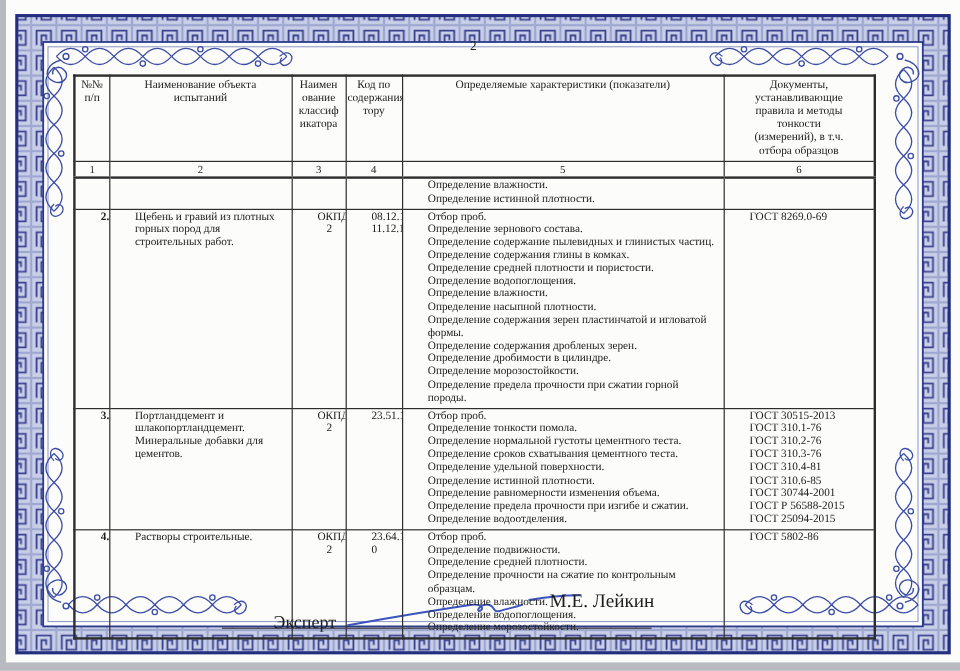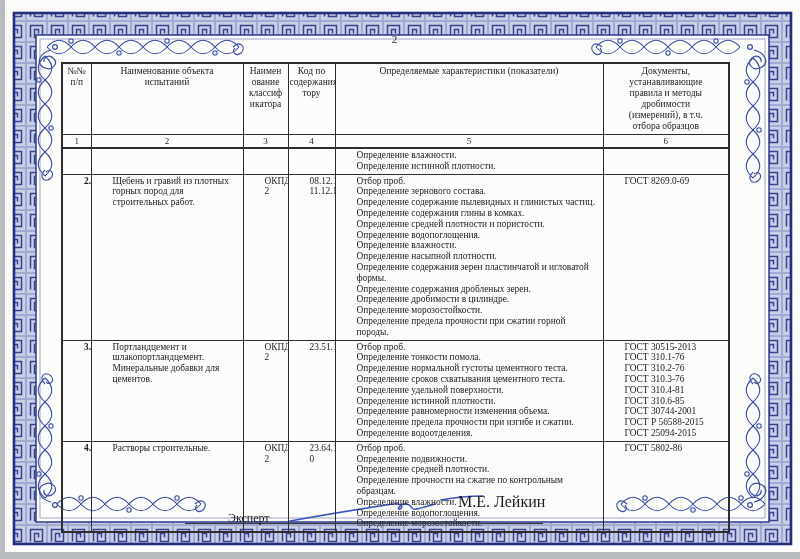--- a/index.html
+++ b/index.html
@@ -39,27 +39,27 @@
     font-size:9px;line-height:12px;height:12px;
     text-align:center;padding:0;
     border-bottom:2px solid #2d2d2d;
   }
   .scope tbody td{
     font-size:9.4px;line-height:10.8px;
     padding:1px 3px 2px 21px;
   }
   td.c-num{text-align:center;font-weight:bold;}
   td.c-obj{font-weight:normal;}
-  td.c-cls{text-align:left;}
+  td.c-cls{text-align:center;}
   .footer-line{
     position:absolute;left:180px;top:500px;width:358px;height:23px;
     border-bottom:1.2px solid #3a3a3a;
   }
   .footer-role{
-    position:absolute;left:223px;top:511px;font-size:12px;
+    position:absolute;left:223px;top:511px;font-size:15px;
   }
   .footer-name{
     position:absolute;left:453px;top:481px;font-size:16px;margin-top:12px;
   }
 </style>
 </head>
 <body>
 
 <div class="page">
 
@@ -149,21 +149,21 @@
 ование
 классиф
 икатора</th>
         <th>Код по
 содержания
 тору</th>
         <th>Определяемые характеристики (показатели)</th>
         <th>Документы,
 устанавливающие
 правила и методы
-дробимости
+тонкости
 (измерений), в т.ч.
 отбора образцов</th>
       </tr>
       <tr class="numrow">
         <td>1</td>
         <td>2</td>
         <td>3</td>
         <td>4</td>
         <td>5</td>
         <td>6</td>

